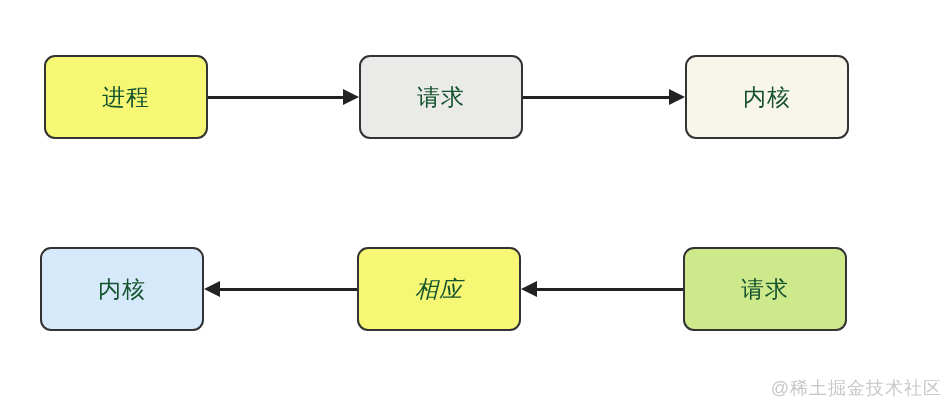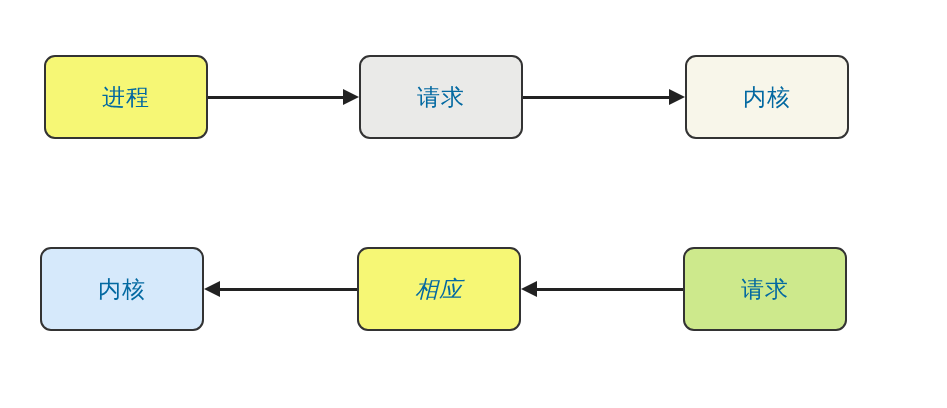--- a/index.html
+++ b/index.html
@@ -17,21 +17,21 @@
     width: 164px;
     height: 84px;
     border: 2.5px solid #333333;
     border-radius: 11px;
     display: flex;
     align-items: center;
     justify-content: center;
   }
   .node .node-label {
     font-size: 23px;
-    color: #0369a1;
+    color: #14532d;
     letter-spacing: 1px;
   }
   
   .r1c1 { left: 44px;  top: 55px; }
   .r1c2 { left: 359px; top: 55px; }
   .r1c3 { left: 685px; top: 55px; }
   .r2c1 { left: 40px;  top: 247px; }
   .r2c2 { left: 357px; top: 247px; font-style: italic; }
   .r2c3 { left: 683px; top: 247px; }
   
@@ -108,14 +108,15 @@
 
   <div class="arrow dir-left a4">
     <span class="head"></span>
     <span class="shaft"></span>
   </div>
 
   <div class="node r2c3" style="background-color: rgb(205, 233, 140);">
     <span class="node-label">请求</span>
   </div>
 
+  <div class="watermark" style="color: rgb(200, 200, 200);">@稀土掘金技术社区</div>
 
 </div>
 
 </body></html>

